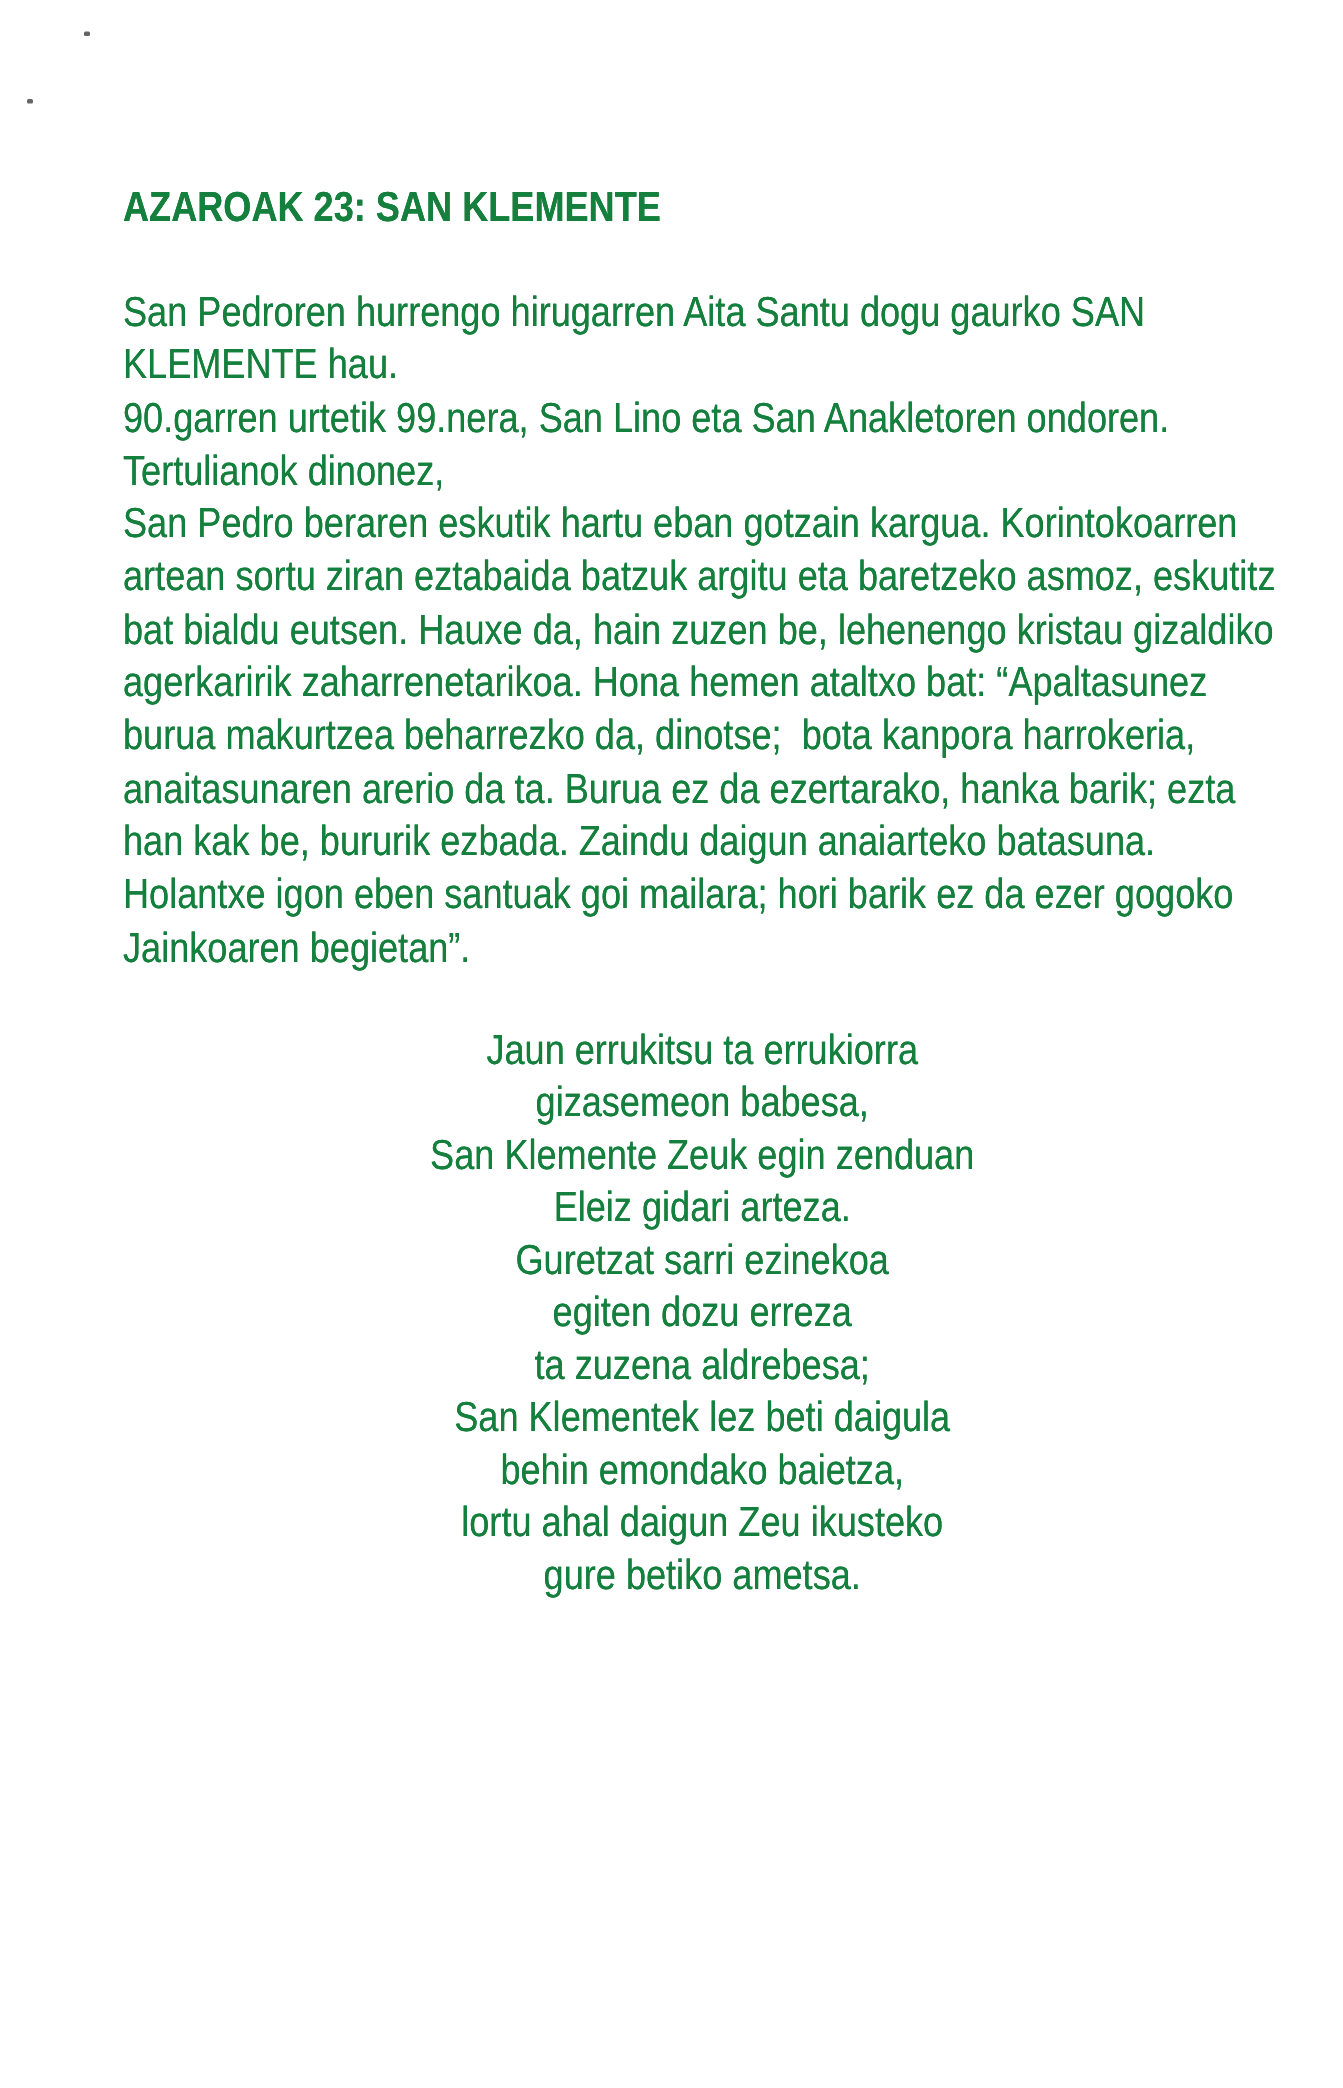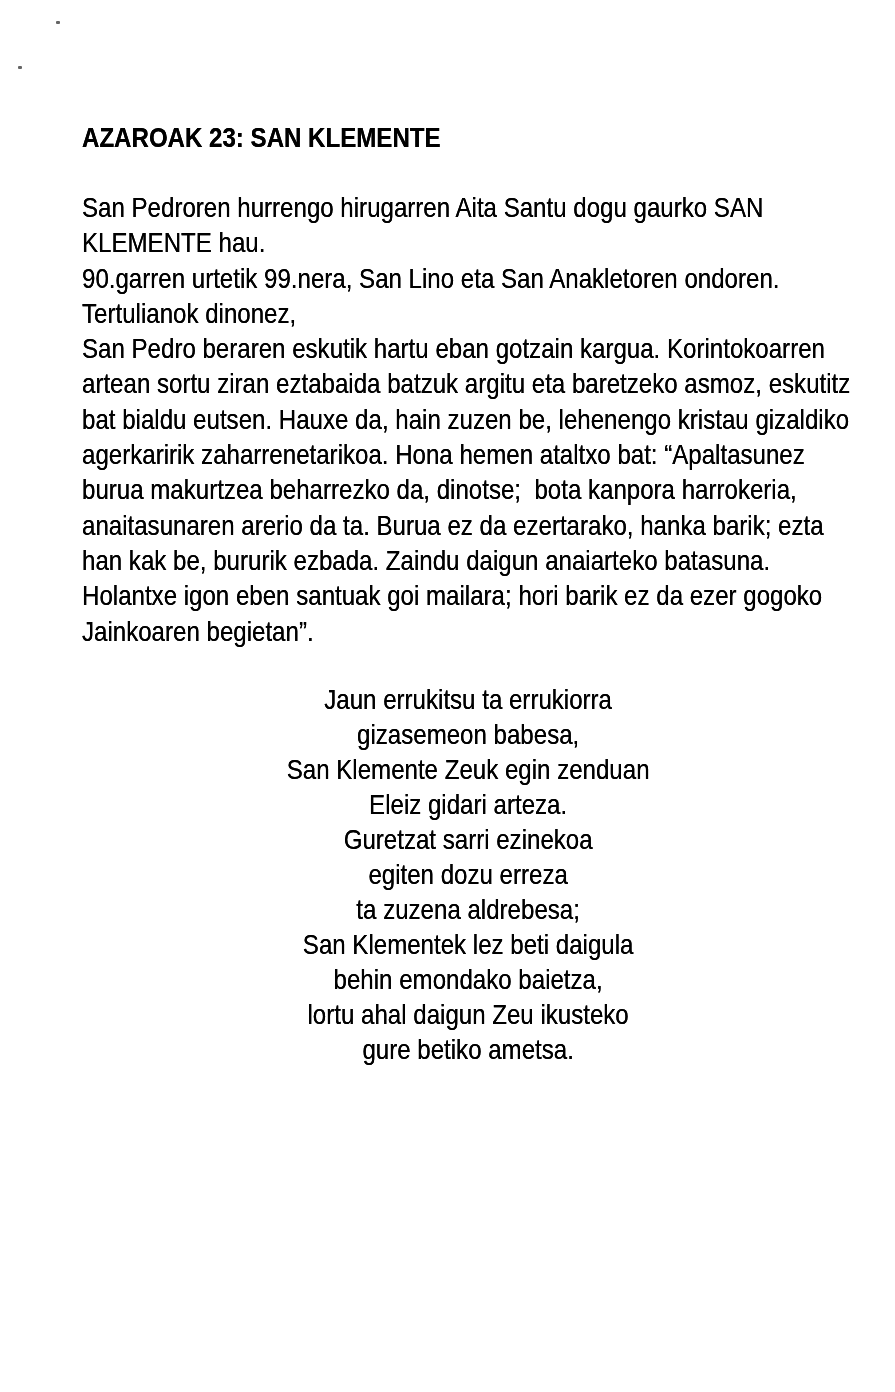--- a/index.html
+++ b/index.html
@@ -7,21 +7,21 @@
     padding: 0;
     background: #ffffff;
   }
   .page {
     position: relative;
     width: 895px;
     height: 1392px;
     background: #ffffff;
     overflow: hidden;
     font-family: "Liberation Sans", sans-serif;
-    color: #000000;
+    color: #15803d;
   }
   
   .content {
     position: absolute;
     left: 82px;
     top: 0;
     width: 898px;
     transform: scaleX(0.86);
     transform-origin: 0 0;
     text-shadow: 0 0 0.4px currentColor; 

